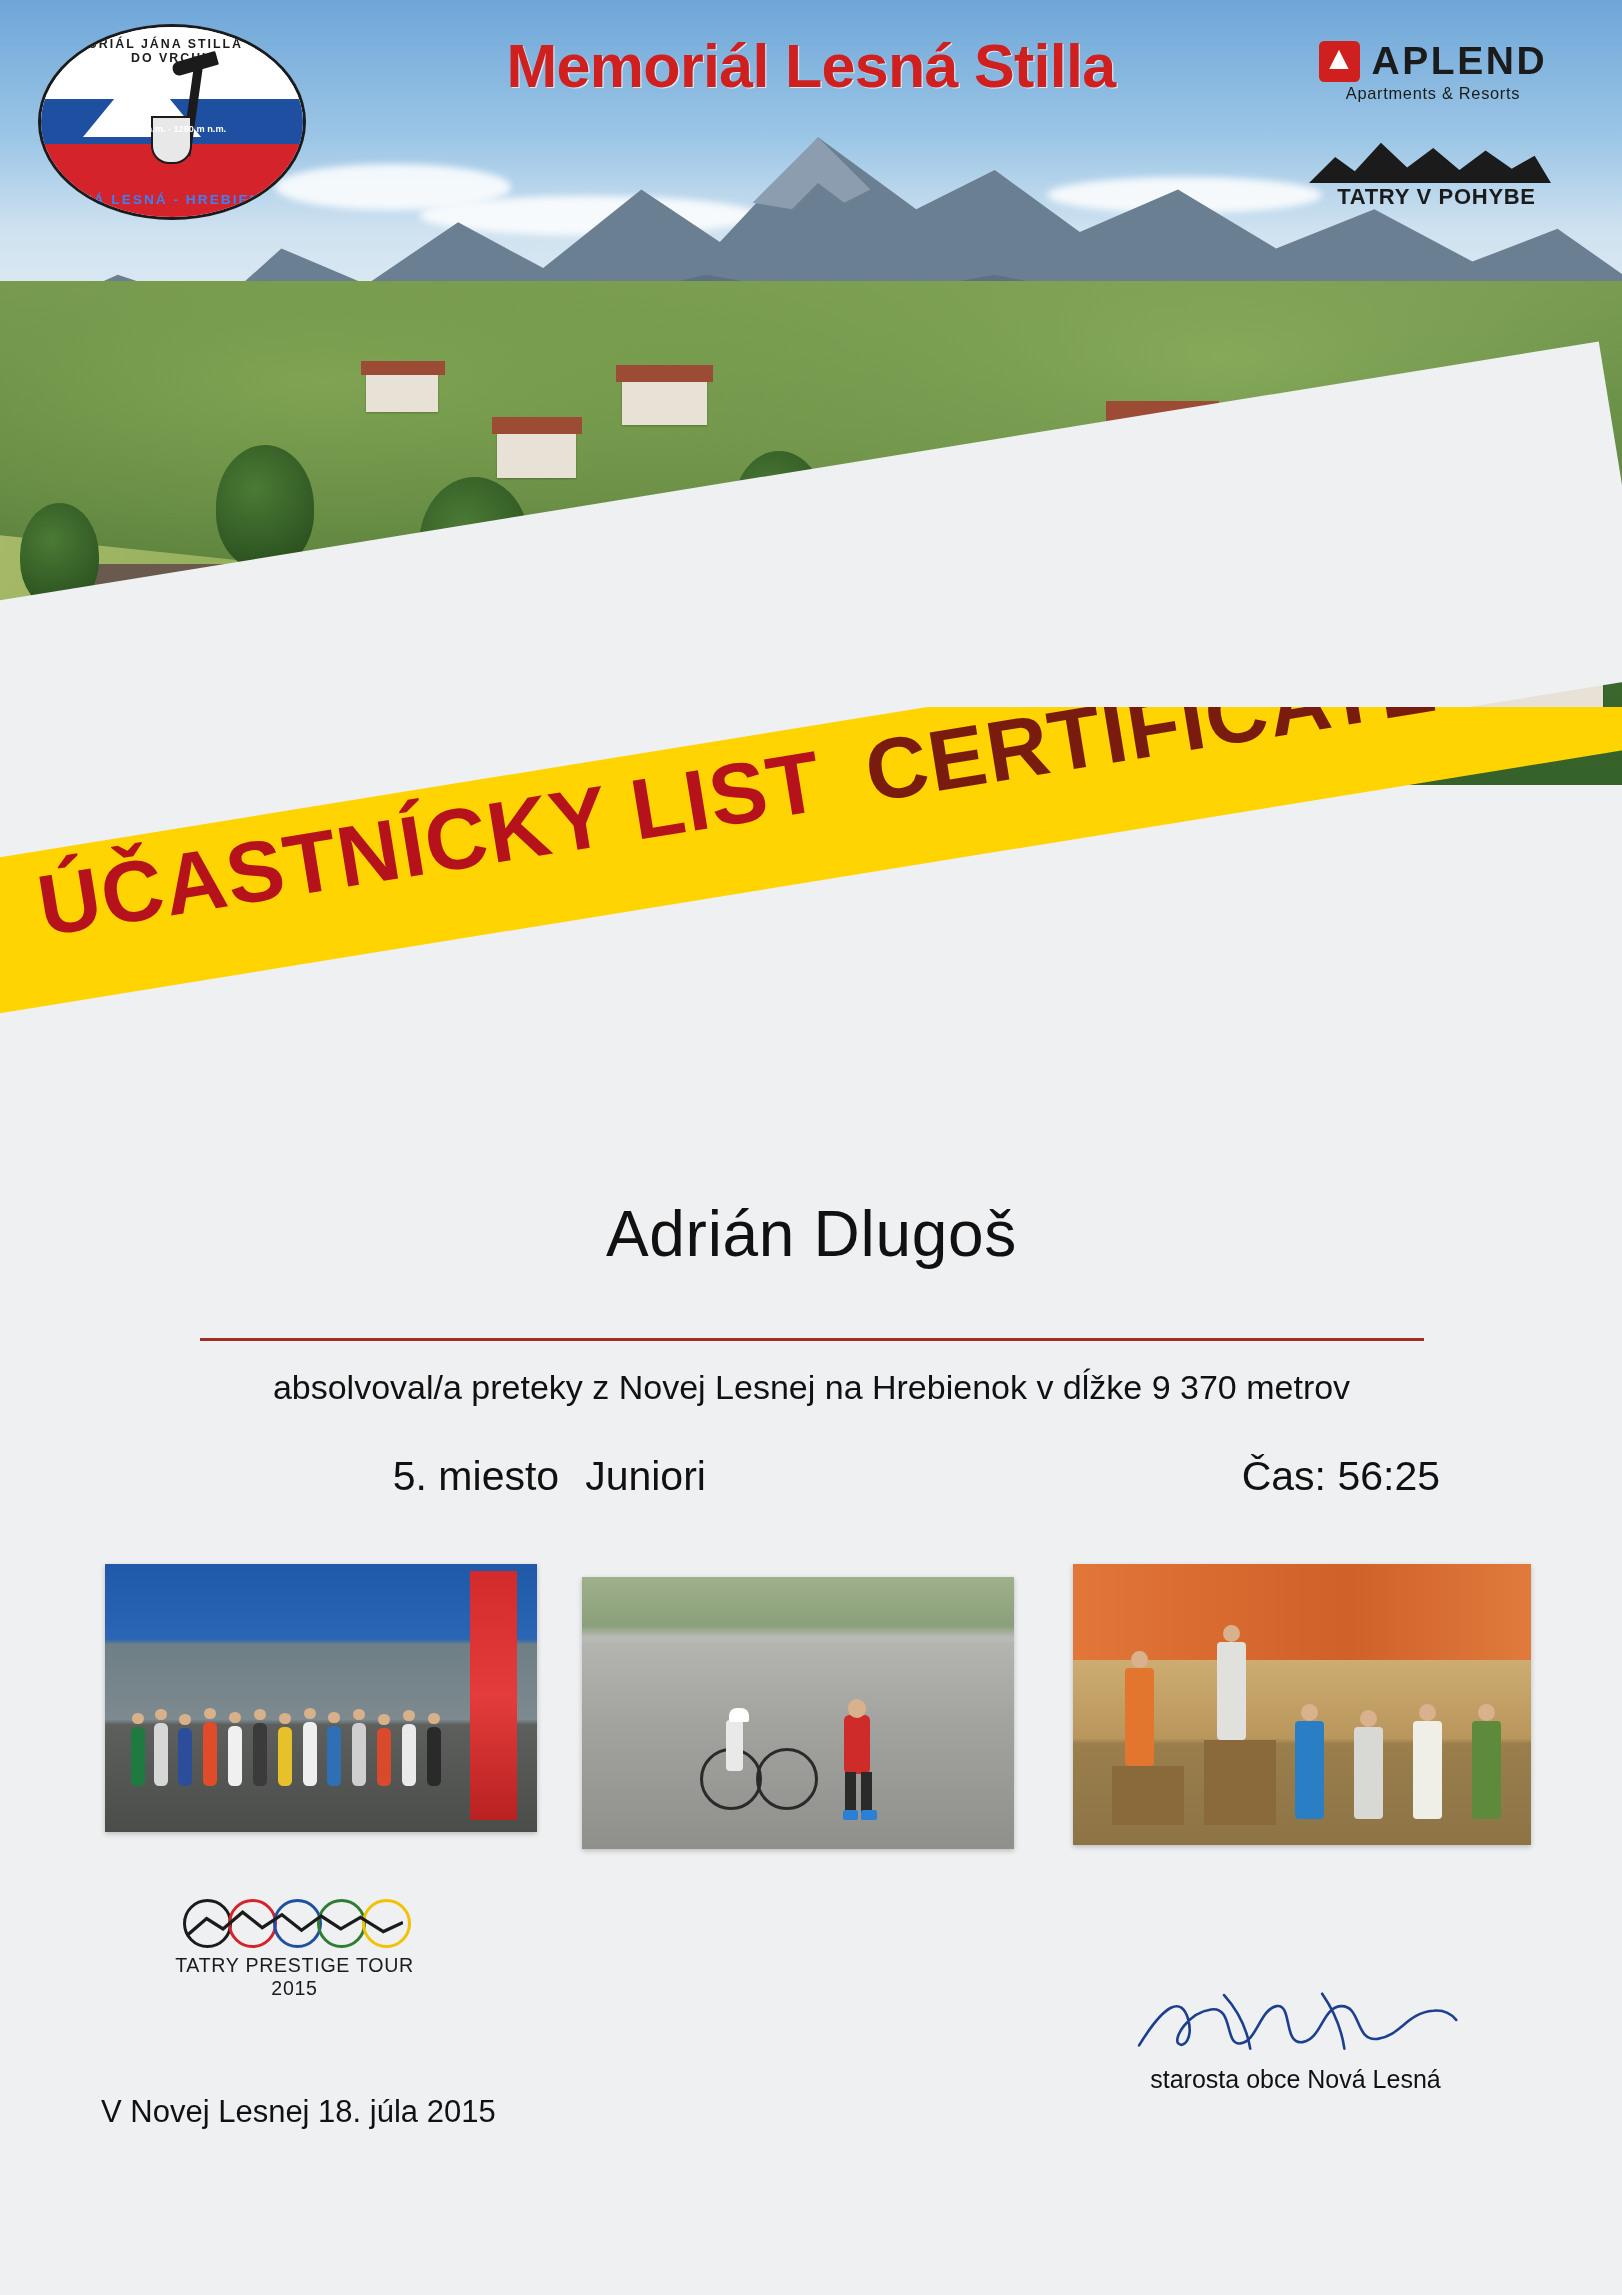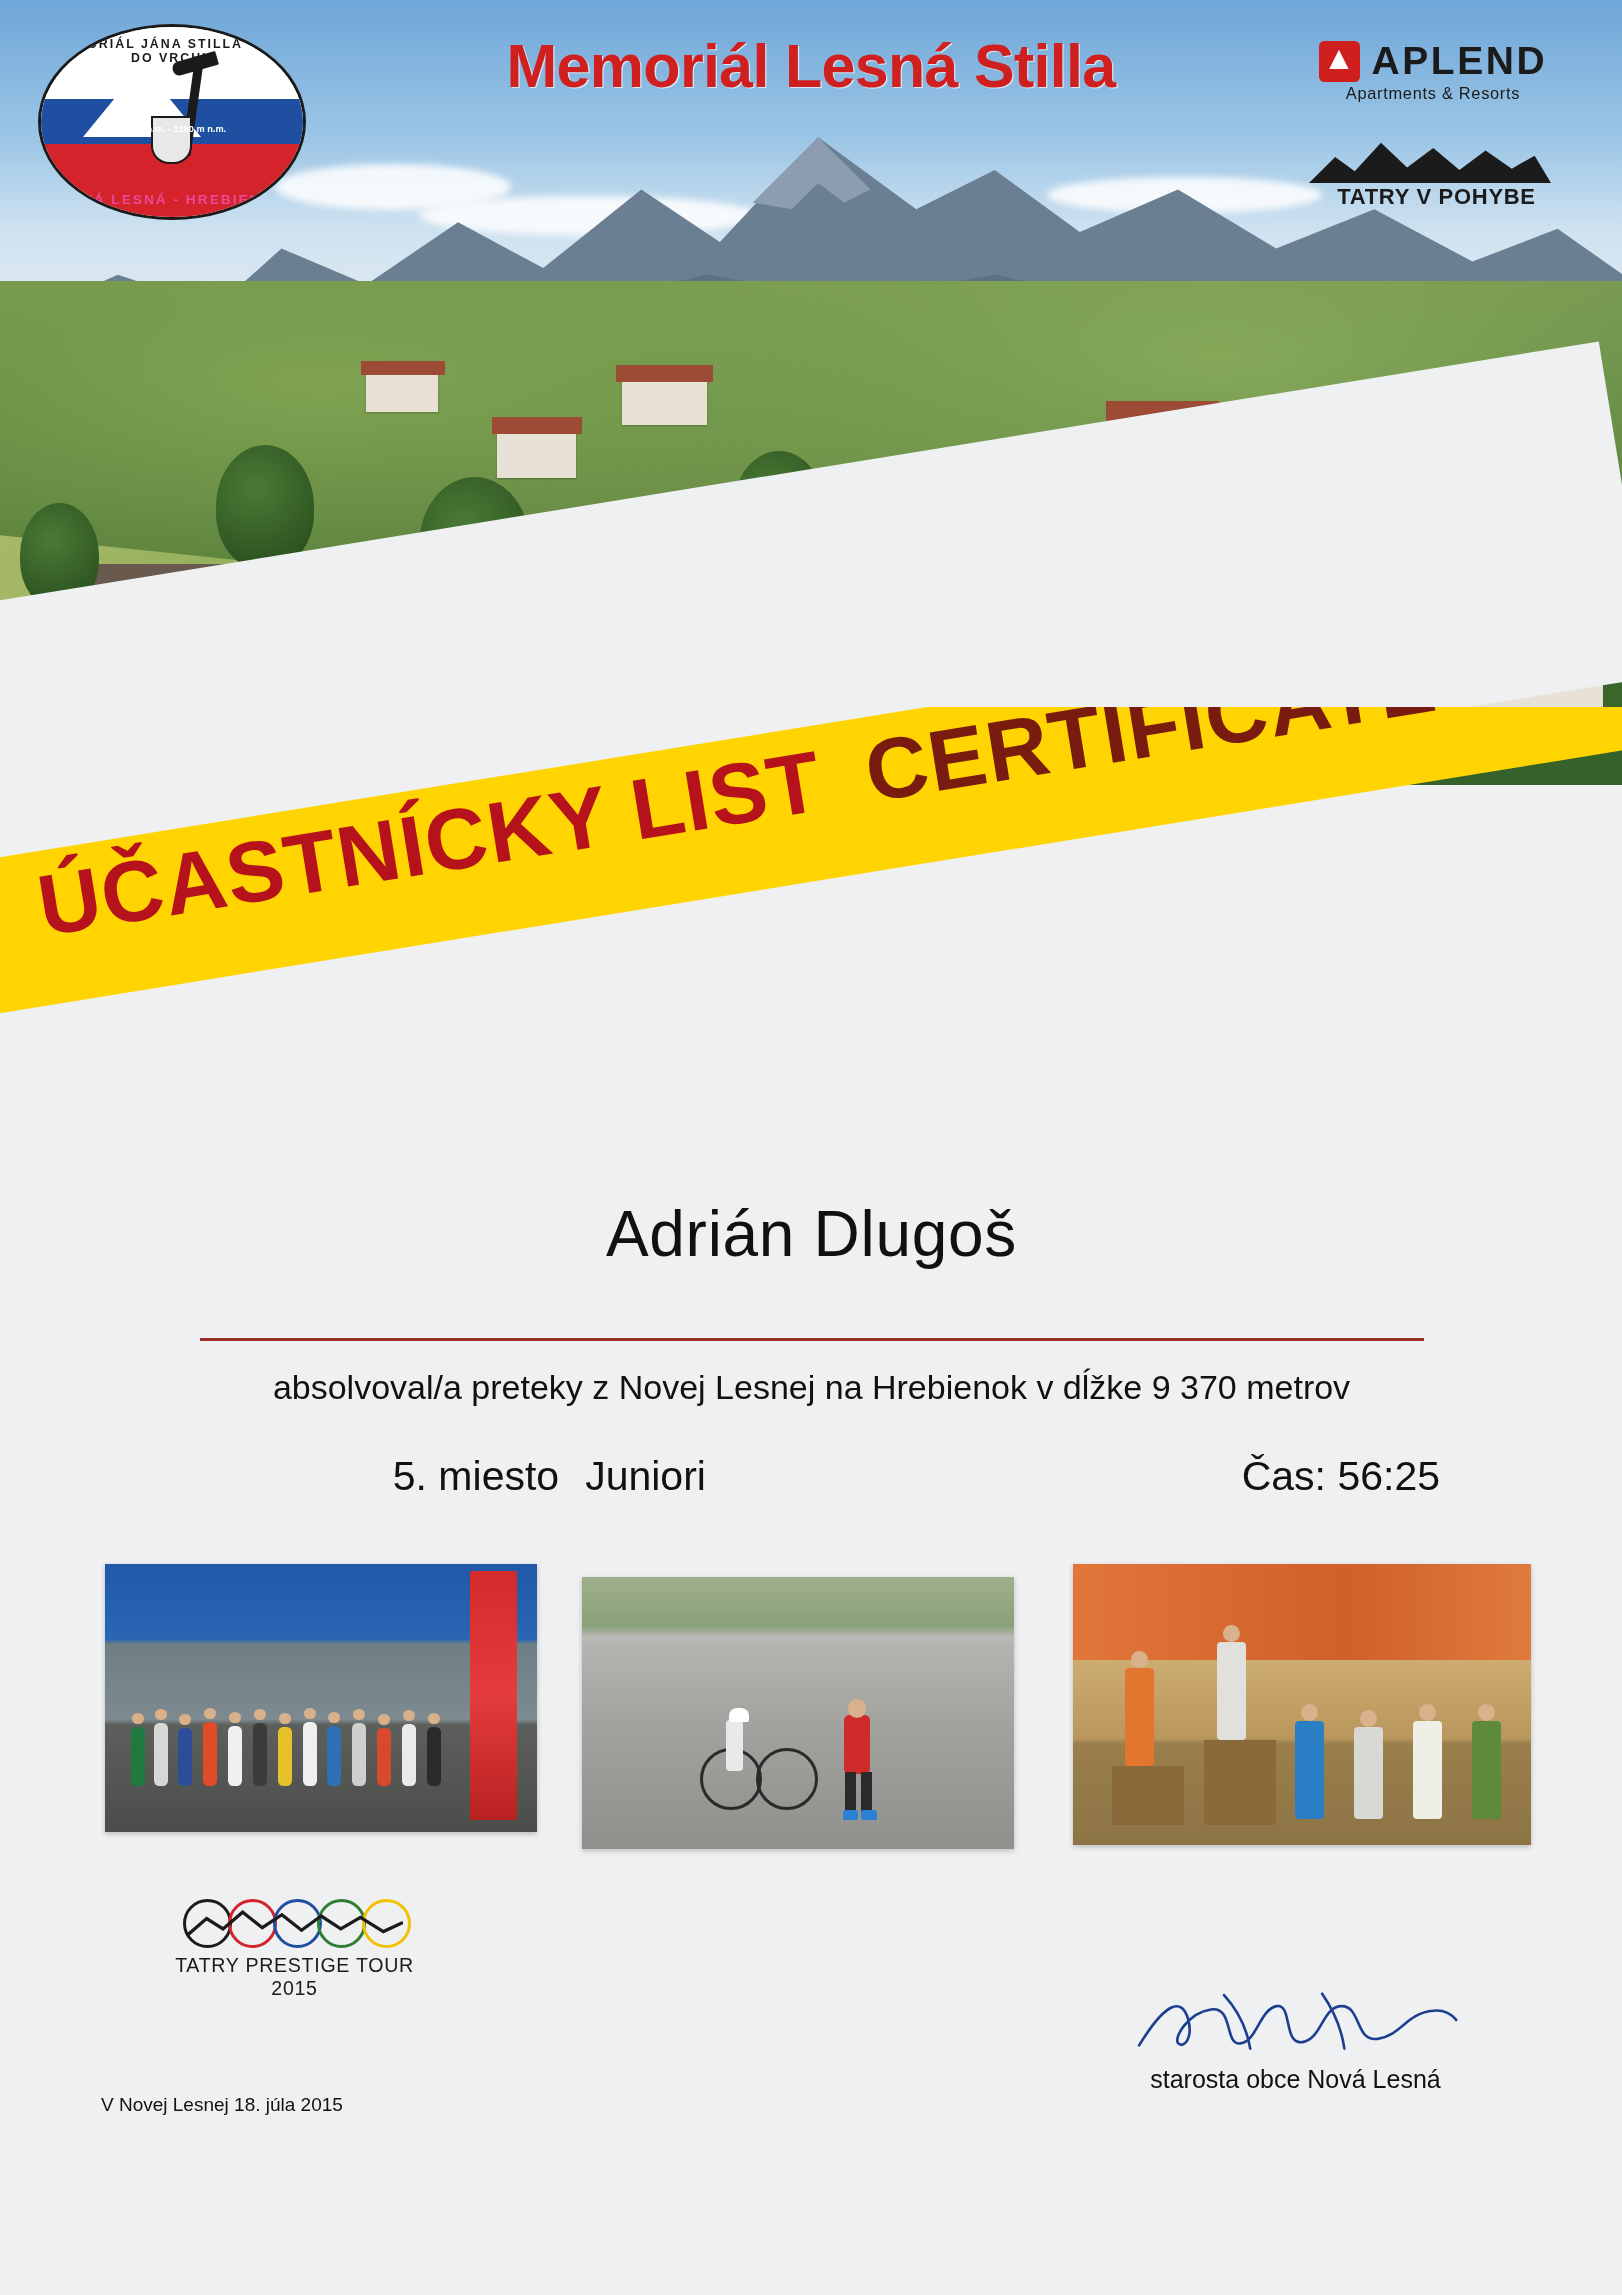--- a/index.html
+++ b/index.html
@@ -212,21 +212,21 @@
     color: #1b1b1b;
   }
   .emblem-arc-bottom {
     position: absolute;
     left: 0; bottom: 9.2px;
     width: 100%;
     text-align: center;
     font-size: 13.7px;
     font-weight: bold;
     letter-spacing: 2px;
-    color: #ec4899;
+    color: #3b82f6;
   }
   .emblem-elev {
     position: absolute;
     left: 0; top: 97px;
     width: 100%;
     text-align: center;
     font-size: 9.2px;
     font-weight: bold;
     color: #ffffff;
   }
@@ -507,21 +507,21 @@
     font-size: 19.6px;
     letter-spacing: 0.7px;
     color: #1b1b1b;
     margin-top: 2.6px;
   }
 
   
   .footer-place {
     position: absolute;
     left: 101px; top: 2094px;
-    font-size: 19px;
+    font-size: 31px;
     color: #111111;
   }
   .signature-block {
     position: absolute;
     left: 1060px; top: 1983px;
     width: 471px;
     text-align: center;
   }
   .sig-svg { display: block; margin: 0 auto; }
   .sig-name {

